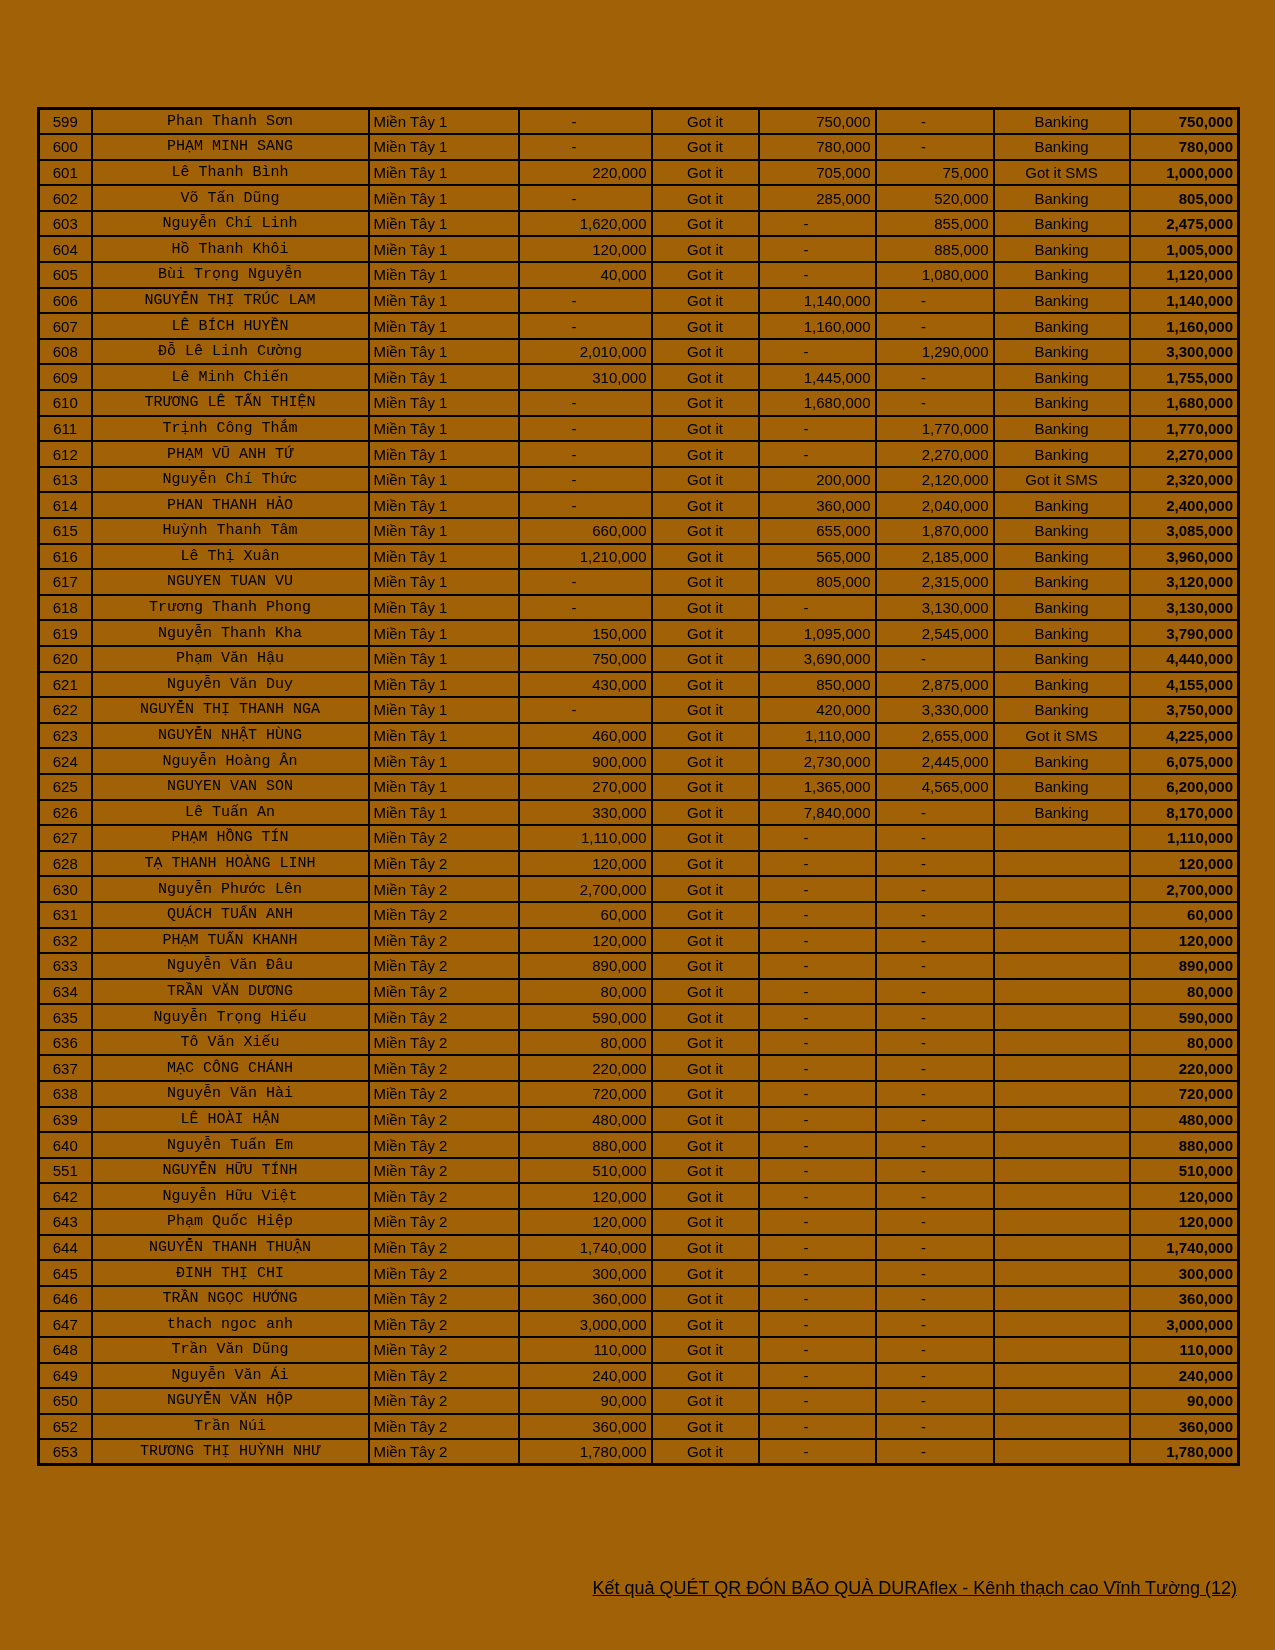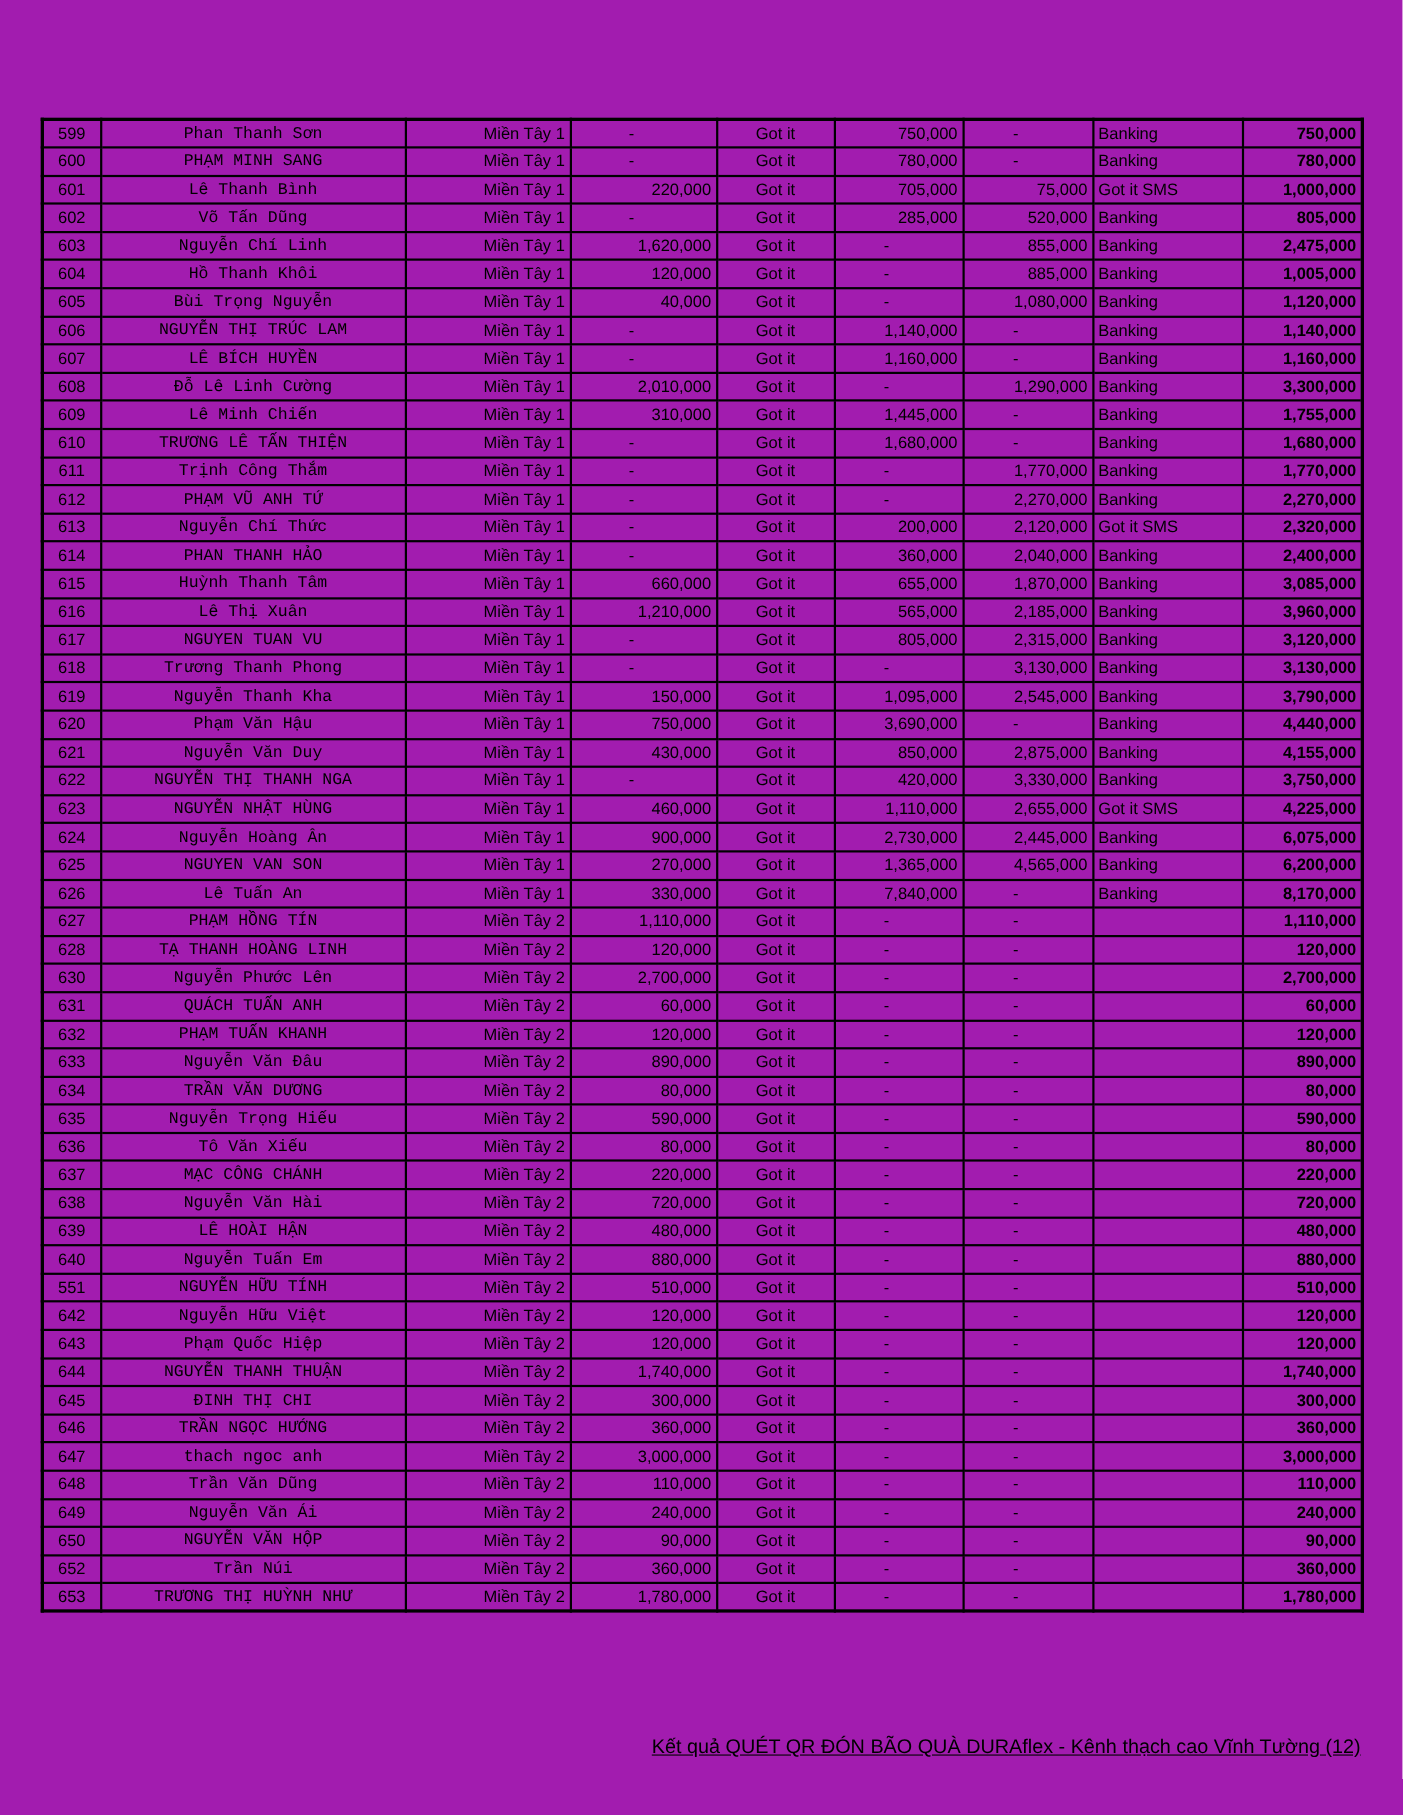--- a/index.html
+++ b/index.html
@@ -12,21 +12,21 @@
     height: 1650px;
     font-family: "Liberation Sans", "DejaVu Sans", sans-serif;
     color: #000000;
     position: relative;
   }
   .sheet {
     position: absolute;
     left: 0; top: 0;
     width: 1275px;
     height: 1650px;
-    background: #a21caf;
+    background: #a16207;
   }
   table.results {
     position: absolute;
     left: 37px;
     top: 107px;
     width: 1200px;
     border-collapse: collapse;
     table-layout: fixed;
     border: 3px solid #000000;
   }
@@ -36,25 +36,25 @@
     font-size: 15px;
     line-height: 1;
     padding: 0 4px;
     overflow: hidden;
     white-space: nowrap;
     vertical-align: middle;
     box-sizing: border-box;
   }
   td.c-id     { text-align: center; padding: 0 1px; }
   td.c-name   { text-align: center; font-family: Liberation Mono, monospace; }
-  td.c-region { text-align: right; border-radius: 11px; }
+  td.c-region { text-align: left; border-radius: 11px; }
   td.c-num    { text-align: right; padding-right: 9px; }
   td.c-num.dash { text-align: center; padding-right: 26px; }
   td.c-gotit  { text-align: center; }
-  td.c-channel{ text-align: left; padding-left: 7px; }
+  td.c-channel{ text-align: center; padding-left: 7px; }
   td.c-total  { text-align: right; padding-right: 9px; font-weight: bold; }
   .footer {
     position: absolute;
     top: 1578px;
     right: 38px;
     font-size: 18px;
     white-space: nowrap;
     text-decoration: underline;
   }
 </style>

